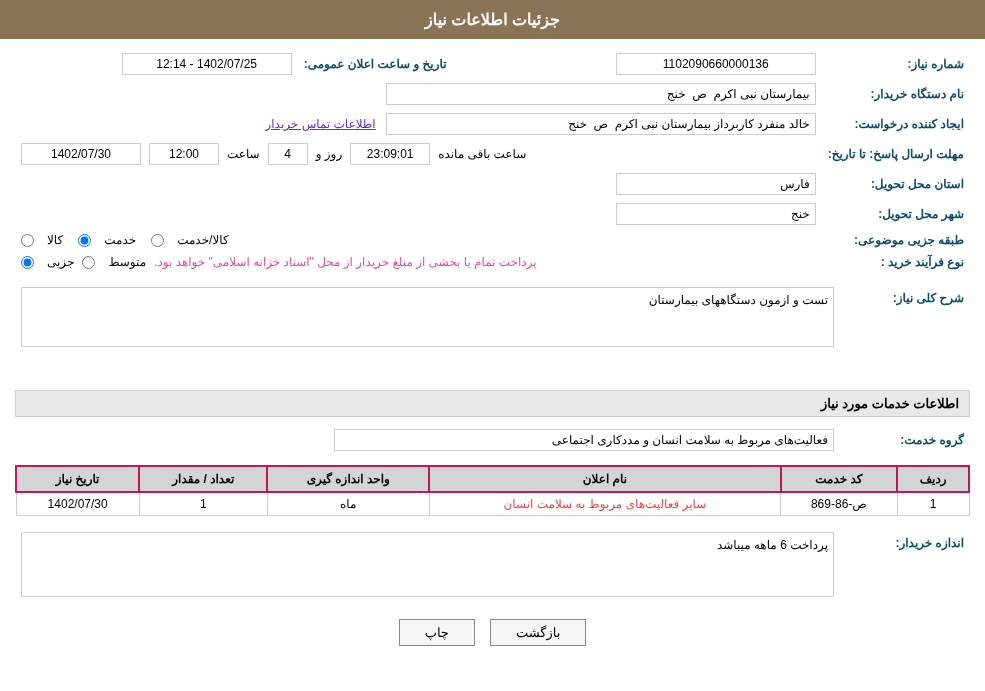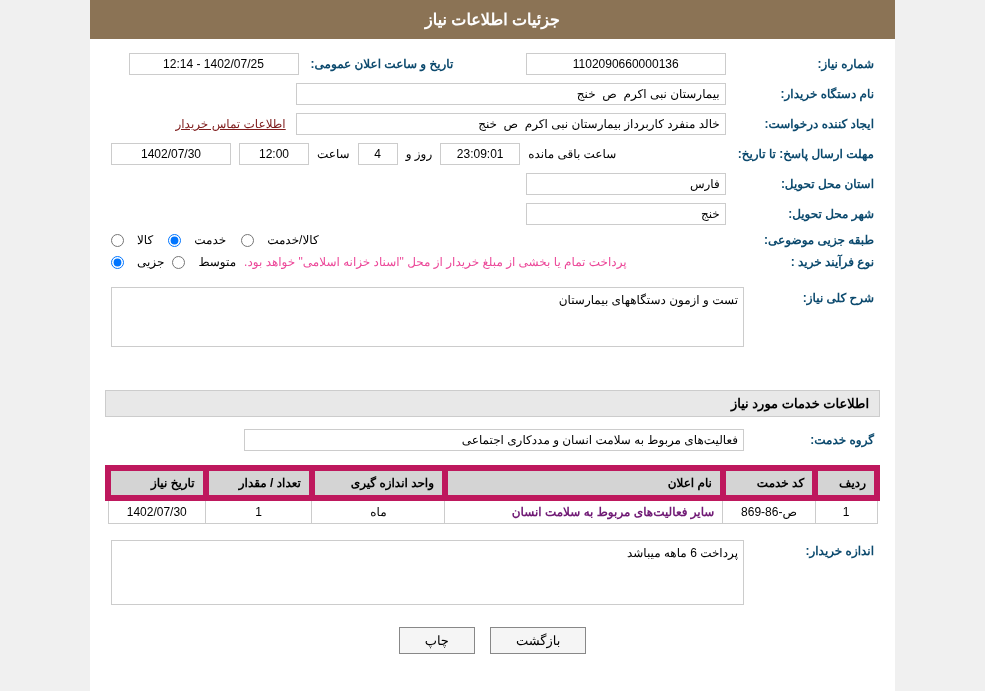--- a/index.html
+++ b/index.html
@@ -3,21 +3,21 @@
   <meta charset="utf-8">
   <style>
     * { box-sizing: border-box; margin: 0; padding: 0; }
     body {
       font-family: Tahoma, Arial, sans-serif;
       font-size: 13px;
       background: #f0f0f0;
       direction: rtl;
     }
     .page-wrapper {
-      width: 805px;
+      width: 985px;
       min-height: 691px;
       background: #fff;
       margin: 0 auto;
     }
     .header-bar {
       background: #8B7355;
       color: #fff;
       text-align: center;
       padding: 10px 0;
       font-size: 16px;
@@ -59,21 +59,21 @@
       border: 1px solid #ccc;
       background: #fff;
       padding: 3px 5px;
       font-size: 12px;
       direction: rtl;
       font-family: Tahoma, Arial, sans-serif;
     }
     .input-medium { width: 200px; }
     .input-date { width: 150px; }
     .link-blue {
-      color: #7f1d1d;
+      color: #6d28d9;
       text-decoration: underline;
       cursor: pointer;
     }
     .radio-group {
       display: flex;
       gap: 15px;
       justify-content: flex-end;
       align-items: center;
     }
     .radio-item {
@@ -101,34 +101,32 @@
       min-height: 55px;
     }
     .service-table {
       width: 100%;
       border-collapse: collapse;
       margin-bottom: 10px;
       font-size: 12px;
     }
     .service-table th {
       background: #d4d4d4;
-      border: 6px solid #be185d;
+      border: 2px solid #be185d;
       padding: 5px 8px;
-      text-align: right;
+      text-align: center;
       font-weight: bold;
     }
     .service-table td {
       border: 1px solid #ccc;
       padding: 4px 8px;
       text-align: center;
     }
     .service-table td.name-col {
-      color: #701a75;
-      text-align: right;
-      font-weight: bold;
+      color: #ef4444;
     }
     .buttons-row {
       display: flex;
       justify-content: center;
       gap: 15px;
       margin: 15px 0;
     }
     .btn {
       padding: 5px 25px;
       border: 1px solid #888;

